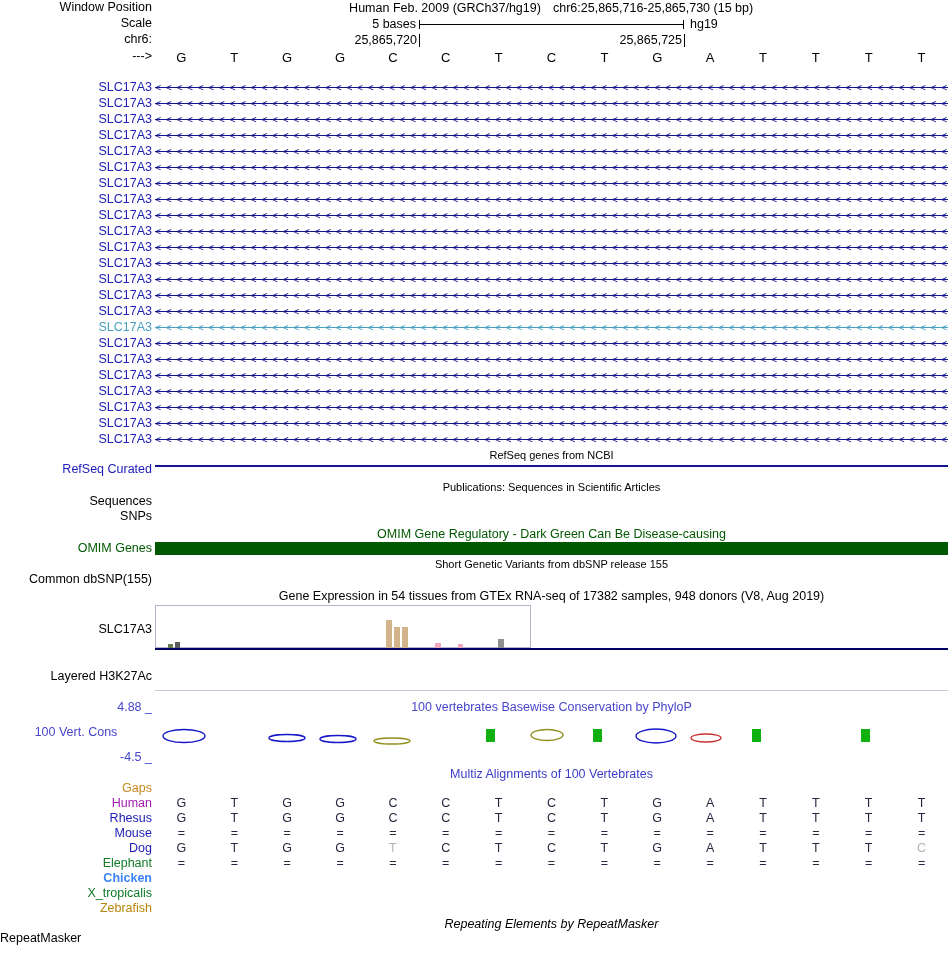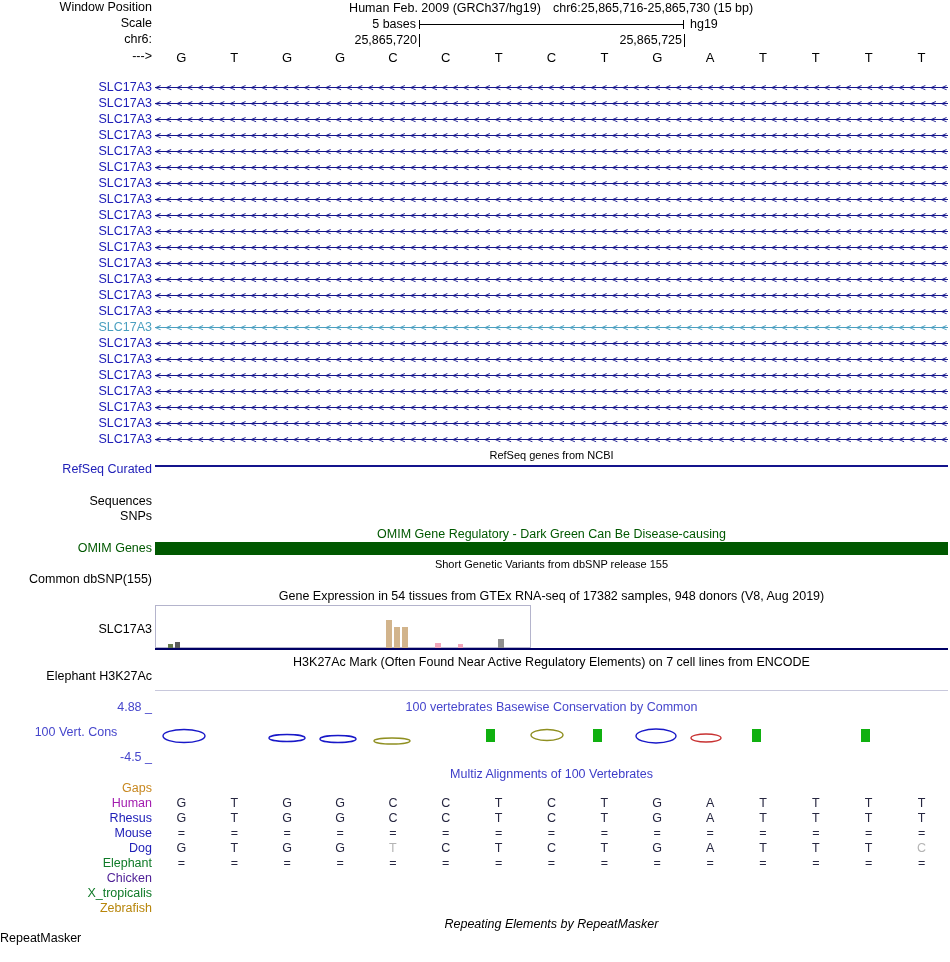--- a/index.html
+++ b/index.html
@@ -43,46 +43,46 @@
 <div style="position: absolute; left: 0px; width: 152px; top: 0px; height: 15px; line-height: 15px; text-align: right; white-space: nowrap; font-size: 12.5px; color: rgb(0, 0, 0);">Window Position</div>
     <div style="position: absolute; left: 0px; width: 152px; top: 16px; height: 15px; line-height: 15px; text-align: right; white-space: nowrap; font-size: 12.5px; color: rgb(0, 0, 0);">Scale</div>
     <div style="position: absolute; left: 0px; width: 152px; top: 32px; height: 15px; line-height: 15px; text-align: right; white-space: nowrap; font-size: 12.5px; color: rgb(0, 0, 0);">chr6:</div>
     <div style="position: absolute; left: 0px; width: 152px; top: 49px; height: 15px; line-height: 15px; text-align: right; white-space: nowrap; font-size: 12.5px; color: rgb(0, 0, 0);">---&gt;</div>
     <div style="position: absolute; left: 0px; width: 152px; top: 462px; height: 15px; line-height: 15px; text-align: right; white-space: nowrap; font-size: 12.5px; color: rgb(32, 32, 184);">RefSeq Curated</div>
     <div style="position: absolute; left: 0px; width: 152px; top: 494px; height: 15px; line-height: 15px; text-align: right; white-space: nowrap; font-size: 12.5px; color: rgb(0, 0, 0);">Sequences</div>
     <div style="position: absolute; left: 0px; width: 152px; top: 509px; height: 15px; line-height: 15px; text-align: right; white-space: nowrap; font-size: 12.5px; color: rgb(0, 0, 0);">SNPs</div>
     <div style="position: absolute; left: 0px; width: 152px; top: 541px; height: 15px; line-height: 15px; text-align: right; white-space: nowrap; font-size: 12.5px; color: rgb(0, 88, 0);">OMIM Genes</div>
     <div style="position: absolute; left: 0px; width: 152px; top: 572px; height: 15px; line-height: 15px; text-align: right; white-space: nowrap; font-size: 12.5px; color: rgb(0, 0, 0);">Common dbSNP(155)</div>
     <div style="position: absolute; left: 0px; width: 152px; top: 622px; height: 15px; line-height: 15px; text-align: right; white-space: nowrap; font-size: 12.5px; color: rgb(0, 0, 0);">SLC17A3</div>
-    <div style="position: absolute; left: 0px; width: 152px; top: 669px; height: 15px; line-height: 15px; text-align: right; white-space: nowrap; font-size: 12.5px; color: rgb(0, 0, 0);">Elephant H3K27Ac</div>
+    <div style="position: absolute; left: 0px; width: 152px; top: 669px; height: 15px; line-height: 15px; text-align: right; white-space: nowrap; font-size: 12.5px; color: rgb(0, 0, 0);">Layered H3K27Ac</div>
     <div style="position: absolute; left: 0px; width: 152px; top: 700px; height: 15px; line-height: 15px; text-align: right; white-space: nowrap; font-size: 12.5px; color: rgb(70, 70, 204);">4.88 _</div>
     <div style="position: absolute; left: 0px; width: 152px; top: 725px; height: 15px; line-height: 15px; text-align: center; white-space: nowrap; font-size: 12.5px; color: rgb(70, 70, 204);">100 Vert. Cons</div>
     <div style="position: absolute; left: 0px; width: 152px; top: 750px; height: 15px; line-height: 15px; text-align: right; white-space: nowrap; font-size: 12.5px; color: rgb(70, 70, 204);">-4.5 _</div>
     <div style="position: absolute; left: 0px; width: 152px; top: 931px; height: 15px; line-height: 15px; text-align: left; white-space: nowrap; font-size: 12.5px; color: rgb(0, 0, 0);">RepeatMasker</div>
     <div style="position: absolute; left: 155.433px; width: 52px; top: 50px; height: 15px; line-height: 15px; text-align: center; font-size: 13px; color: rgb(0, 0, 0);">G</div>
     <div style="position: absolute; left: 208.3px; width: 52px; top: 50px; height: 15px; line-height: 15px; text-align: center; font-size: 13px; color: rgb(0, 0, 0);">T</div>
     <div style="position: absolute; left: 261.167px; width: 52px; top: 50px; height: 15px; line-height: 15px; text-align: center; font-size: 13px; color: rgb(0, 0, 0);">G</div>
     <div style="position: absolute; left: 314.033px; width: 52px; top: 50px; height: 15px; line-height: 15px; text-align: center; font-size: 13px; color: rgb(0, 0, 0);">G</div>
     <div style="position: absolute; left: 366.9px; width: 52px; top: 50px; height: 15px; line-height: 15px; text-align: center; font-size: 13px; color: rgb(0, 0, 0);">C</div>
     <div style="position: absolute; left: 419.767px; width: 52px; top: 50px; height: 15px; line-height: 15px; text-align: center; font-size: 13px; color: rgb(0, 0, 0);">C</div>
     <div style="position: absolute; left: 472.633px; width: 52px; top: 50px; height: 15px; line-height: 15px; text-align: center; font-size: 13px; color: rgb(0, 0, 0);">T</div>
     <div style="position: absolute; left: 525.5px; width: 52px; top: 50px; height: 15px; line-height: 15px; text-align: center; font-size: 13px; color: rgb(0, 0, 0);">C</div>
     <div style="position: absolute; left: 578.367px; width: 52px; top: 50px; height: 15px; line-height: 15px; text-align: center; font-size: 13px; color: rgb(0, 0, 0);">T</div>
     <div style="position: absolute; left: 631.233px; width: 52px; top: 50px; height: 15px; line-height: 15px; text-align: center; font-size: 13px; color: rgb(0, 0, 0);">G</div>
     <div style="position: absolute; left: 684.1px; width: 52px; top: 50px; height: 15px; line-height: 15px; text-align: center; font-size: 13px; color: rgb(0, 0, 0);">A</div>
     <div style="position: absolute; left: 736.967px; width: 52px; top: 50px; height: 15px; line-height: 15px; text-align: center; font-size: 13px; color: rgb(0, 0, 0);">T</div>
     <div style="position: absolute; left: 789.833px; width: 52px; top: 50px; height: 15px; line-height: 15px; text-align: center; font-size: 13px; color: rgb(0, 0, 0);">T</div>
     <div style="position: absolute; left: 842.7px; width: 52px; top: 50px; height: 15px; line-height: 15px; text-align: center; font-size: 13px; color: rgb(0, 0, 0);">T</div>
     <div style="position: absolute; left: 895.567px; width: 52px; top: 50px; height: 15px; line-height: 15px; text-align: center; font-size: 13px; color: rgb(0, 0, 0);">T</div>
     <div style="position: absolute; left: 155px; width: 793px; top: 448px; height: 15px; line-height: 15px; text-align: center; white-space: nowrap; font-size: 11px; color: rgb(0, 0, 0);">RefSeq genes from NCBI</div>
+    <div style="position: absolute; left: 155px; width: 793px; top: 480px; height: 15px; line-height: 15px; text-align: center; white-space: nowrap; font-size: 11px; color: rgb(0, 0, 0);">Publications: Sequences in Scientific Articles</div>
     <div style="position: absolute; left: 155px; width: 793px; top: 527px; height: 15px; line-height: 15px; text-align: center; white-space: nowrap; font-size: 12.5px; color: rgb(0, 88, 0);">OMIM Gene Regulatory - Dark Green Can Be Disease-causing</div>
     <div style="position: absolute; left: 155px; width: 793px; top: 557px; height: 15px; line-height: 15px; text-align: center; white-space: nowrap; font-size: 11px; color: rgb(0, 0, 0);">Short Genetic Variants from dbSNP release 155</div>
     <div style="position: absolute; left: 155px; width: 793px; top: 589px; height: 15px; line-height: 15px; text-align: center; white-space: nowrap; font-size: 12.5px; color: rgb(0, 0, 0);">Gene Expression in 54 tissues from GTEx RNA-seq of 17382 samples, 948 donors (V8, Aug 2019)</div>
-    <div style="position: absolute; left: 155px; width: 793px; top: 655px; height: 15px; line-height: 15px; text-align: center; white-space: nowrap; font-size: 12.5px; color: rgb(0, 0, 0);">H3K27Ac Mark (Often Found Near Active Regulatory Elements) on 7 cell lines from ENCODE</div>
-    <div style="position: absolute; left: 155px; width: 793px; top: 700px; height: 15px; line-height: 15px; text-align: center; white-space: nowrap; font-size: 12.5px; color: rgb(70, 70, 204);">100 vertebrates Basewise Conservation by Common</div>
+    <div style="position: absolute; left: 155px; width: 793px; top: 700px; height: 15px; line-height: 15px; text-align: center; white-space: nowrap; font-size: 12.5px; color: rgb(70, 70, 204);">100 vertebrates Basewise Conservation by PhyloP</div>
     <div style="position: absolute; left: 155px; width: 793px; top: 767px; height: 15px; line-height: 15px; text-align: center; white-space: nowrap; font-size: 12.5px; color: rgb(60, 60, 200);">Multiz Alignments of 100 Vertebrates</div>
     <div style="position: absolute; left: 155px; width: 793px; top: 917px; height: 15px; line-height: 15px; text-align: center; white-space: nowrap; font-size: 12.5px; color: rgb(0, 0, 0); font-style: italic;">Repeating Elements by RepeatMasker</div>
     <div style="position: absolute; left: 0px; width: 152px; top: 80px; height: 15px; line-height: 15px; text-align: right; white-space: nowrap; font-size: 12.5px; color: rgb(32, 32, 184);">SLC17A3</div>
     <div style="position: absolute; left: 155px; width: 793px; top: 80px; height: 16px; overflow: hidden;">
       <div style="position: absolute; left: 0px; right: 0px; top: 7px; height: 1px; background: rgb(20, 20, 140);"></div>
       <div style="position: absolute; left: 0px; top: 0px; width: 100%; height: 16px; line-height: 16px; font-family: &quot;DejaVu Sans Mono&quot;, monospace; font-size: 10px; letter-spacing: 4.6px; color: rgb(20, 20, 140); white-space: nowrap;">&lt;&lt;&lt;&lt;&lt;&lt;&lt;&lt;&lt;&lt;&lt;&lt;&lt;&lt;&lt;&lt;&lt;&lt;&lt;&lt;&lt;&lt;&lt;&lt;&lt;&lt;&lt;&lt;&lt;&lt;&lt;&lt;&lt;&lt;&lt;&lt;&lt;&lt;&lt;&lt;&lt;&lt;&lt;&lt;&lt;&lt;&lt;&lt;&lt;&lt;&lt;&lt;&lt;&lt;&lt;&lt;&lt;&lt;&lt;&lt;&lt;&lt;&lt;&lt;&lt;&lt;&lt;&lt;&lt;&lt;&lt;&lt;&lt;&lt;&lt;</div>
     </div>
     <div style="position: absolute; left: 0px; width: 152px; top: 96px; height: 15px; line-height: 15px; text-align: right; white-space: nowrap; font-size: 12.5px; color: rgb(32, 32, 184);">SLC17A3</div>
     <div style="position: absolute; left: 155px; width: 793px; top: 96px; height: 16px; overflow: hidden;">
       <div style="position: absolute; left: 0px; right: 0px; top: 7px; height: 1px; background: rgb(20, 20, 140);"></div>
@@ -288,16 +288,16 @@
     <div style="position: absolute; left: 419.767px; width: 52px; top: 856px; height: 15px; line-height: 15px; text-align: center; font-size: 12.5px; color: rgb(38, 38, 64);">=</div>
     <div style="position: absolute; left: 472.633px; width: 52px; top: 856px; height: 15px; line-height: 15px; text-align: center; font-size: 12.5px; color: rgb(38, 38, 64);">=</div>
     <div style="position: absolute; left: 525.5px; width: 52px; top: 856px; height: 15px; line-height: 15px; text-align: center; font-size: 12.5px; color: rgb(38, 38, 64);">=</div>
     <div style="position: absolute; left: 578.367px; width: 52px; top: 856px; height: 15px; line-height: 15px; text-align: center; font-size: 12.5px; color: rgb(38, 38, 64);">=</div>
     <div style="position: absolute; left: 631.233px; width: 52px; top: 856px; height: 15px; line-height: 15px; text-align: center; font-size: 12.5px; color: rgb(38, 38, 64);">=</div>
     <div style="position: absolute; left: 684.1px; width: 52px; top: 856px; height: 15px; line-height: 15px; text-align: center; font-size: 12.5px; color: rgb(38, 38, 64);">=</div>
     <div style="position: absolute; left: 736.967px; width: 52px; top: 856px; height: 15px; line-height: 15px; text-align: center; font-size: 12.5px; color: rgb(38, 38, 64);">=</div>
     <div style="position: absolute; left: 789.833px; width: 52px; top: 856px; height: 15px; line-height: 15px; text-align: center; font-size: 12.5px; color: rgb(38, 38, 64);">=</div>
     <div style="position: absolute; left: 842.7px; width: 52px; top: 856px; height: 15px; line-height: 15px; text-align: center; font-size: 12.5px; color: rgb(38, 38, 64);">=</div>
     <div style="position: absolute; left: 895.567px; width: 52px; top: 856px; height: 15px; line-height: 15px; text-align: center; font-size: 12.5px; color: rgb(38, 38, 64);">=</div>
-    <div style="position: absolute; left: 0px; width: 152px; top: 871px; height: 15px; line-height: 15px; text-align: right; white-space: nowrap; font-size: 12.5px; color: #4c1d95;">Chicken</div>
+    <div style="position: absolute; left: 0px; width: 152px; top: 871px; height: 15px; line-height: 15px; text-align: right; white-space: nowrap; font-size: 12.5px; color: #3b82f6; font-weight: bold;">Chicken</div>
     <div style="position: absolute; left: 0px; width: 152px; top: 886px; height: 15px; line-height: 15px; text-align: right; white-space: nowrap; font-size: 12.5px; color: rgb(15, 122, 40);">X_tropicalis</div>
     <div style="position: absolute; left: 0px; width: 152px; top: 901px; height: 15px; line-height: 15px; text-align: right; white-space: nowrap; font-size: 12.5px; color: rgb(184, 134, 11);">Zebrafish</div>
   </div>
 
 </body></html>

